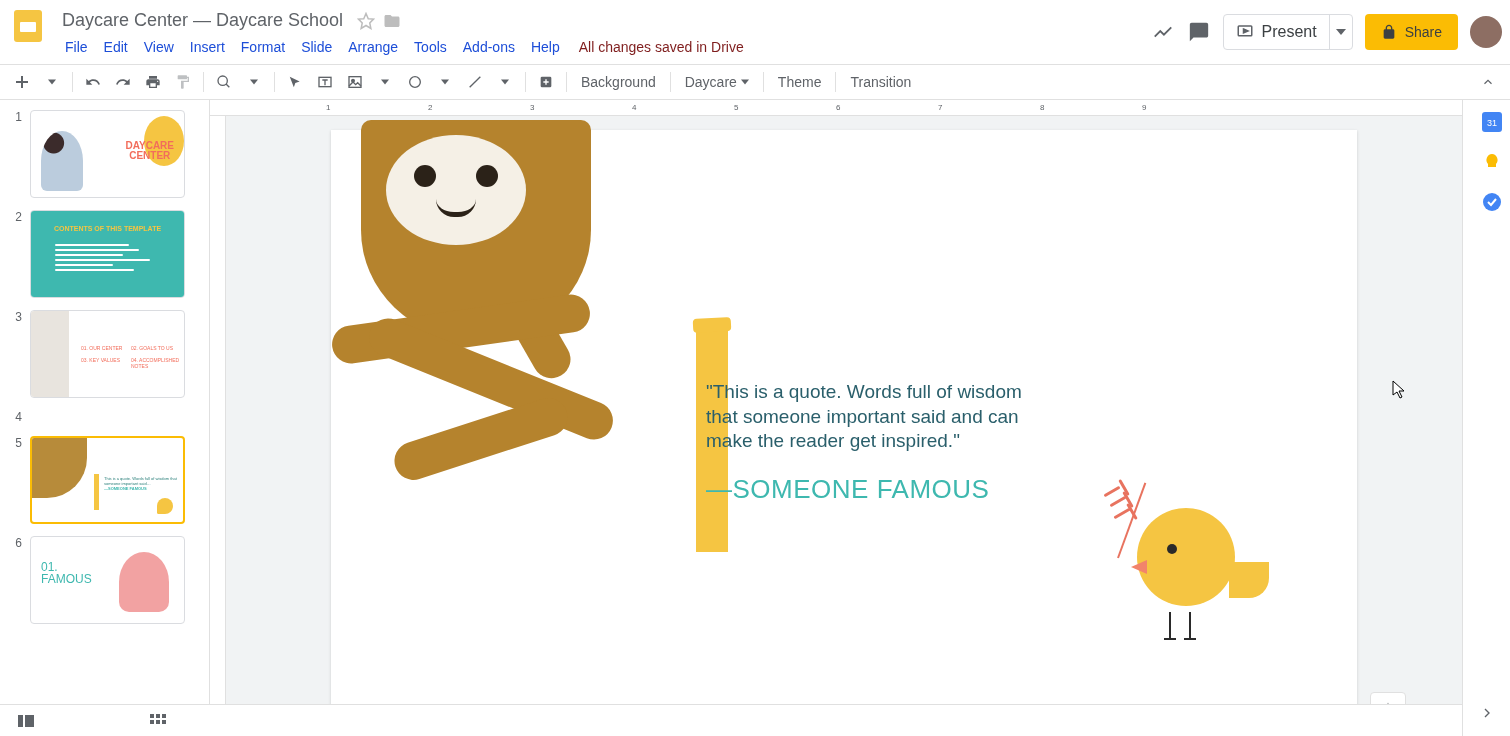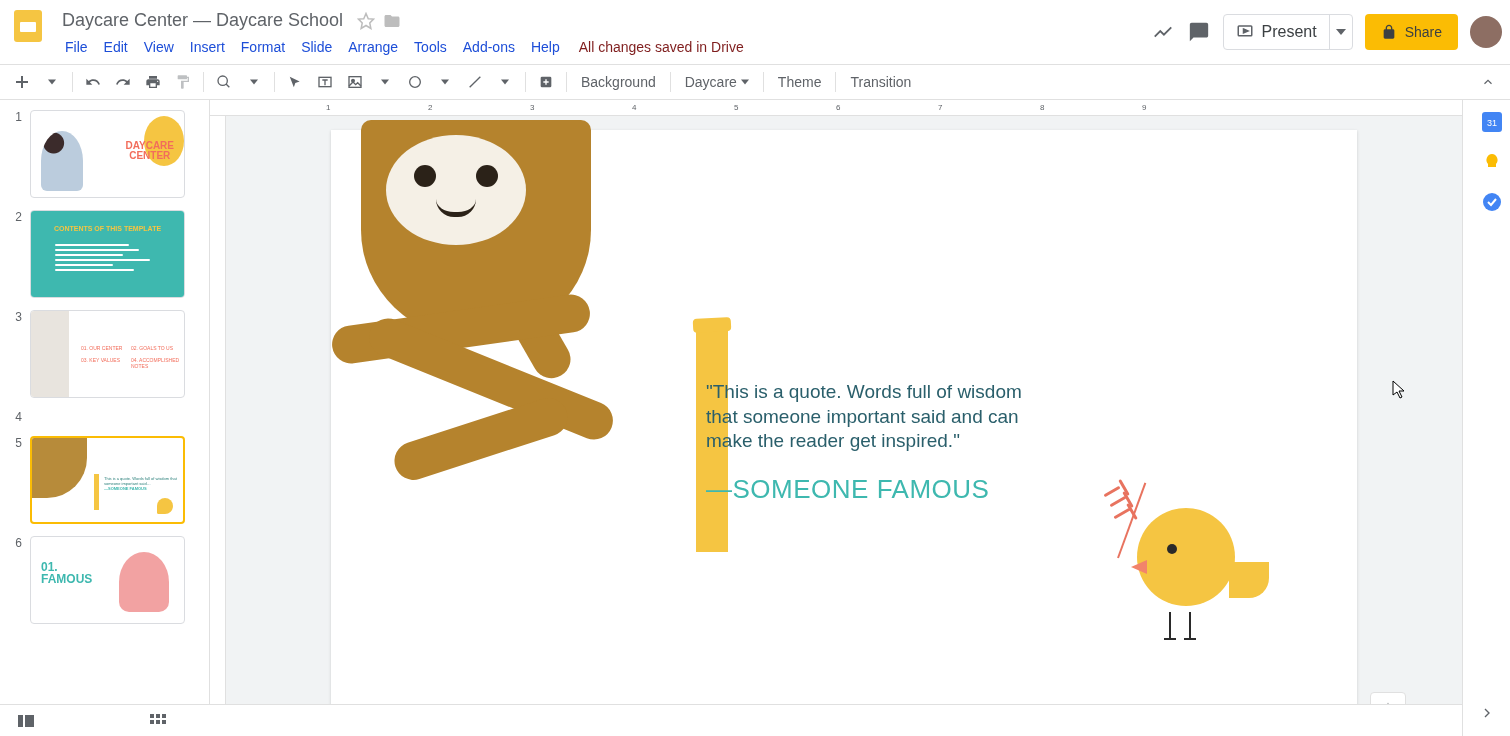--- a/index.html
+++ b/index.html
@@ -52,21 +52,21 @@
 .th3-labels { position: absolute; left: 50px; top: 28px; font-size: 5px; }
 .th3-labels div { color: #f26d5b; margin: 6px 0; }
 .th4-bg { position: absolute; inset: 0; background: #f2846b; }
 .th4-title { position: absolute; left: 14px; top: 36px; font-size: 10px; color: #f5c542; font-weight: 900; letter-spacing: 1px; }
 .th4-ladder { position: absolute; right: 10px; top: 6px; width: 40px; height: 76px; background: #fff; }
 .th5-img { position: absolute; left: 0; top: 0; width: 55px; height: 60px; background: #b78b3a; border-radius: 0 0 40px 0; }
 .th5-bar { position: absolute; left: 62px; top: 36px; width: 5px; height: 36px; background: #f5c542; }
 .th5-text { position: absolute; left: 72px; top: 38px; font-size: 4px; color: #2a7f7a; }
 .th5-bird { position: absolute; right: 10px; bottom: 8px; width: 16px; height: 16px; background: #f5c542; border-radius: 50% 50% 50% 10%; }
 .th6-kid { position: absolute; right: 15px; top: 15px; width: 50px; height: 60px; background: #f2a2a2; border-radius: 50% 50% 10px 10px; }
-.th6-title { position: absolute; left: 10px; top: 24px; font-size: 12px; font-weight: 700; color: #3eb8af; line-height: 1; }
+.th6-title { position: absolute; left: 10px; top: 24px; font-size: 12px; font-weight: 400; color: #3eb8af; line-height: 1; }
 
 
 .canvas-area { flex: 1; background: #f1f3f4; position: relative; display: flex; flex-direction: column; }
 .ruler-h { height: 16px; background: #fff; border-bottom: 1px solid #e0e0e0; display: flex; align-items: center; padding-left: 116px; font-size: 8px; color: #5f6368; }
 .ruler-h span { flex: 0 0 102px; }
 .canvas-body { display: flex; flex: 1; }
 .ruler-v { width: 16px; background: #fff; border-right: 1px solid #e0e0e0; }
 .canvas-scroll { flex: 1; display: flex; justify-content: center; align-items: flex-start; padding: 14px 0; overflow: auto; }
 .slide { width: 1026px; height: 576px; background: #fff; box-shadow: 0 1px 3px rgba(0,0,0,0.15); position: relative; }
 

